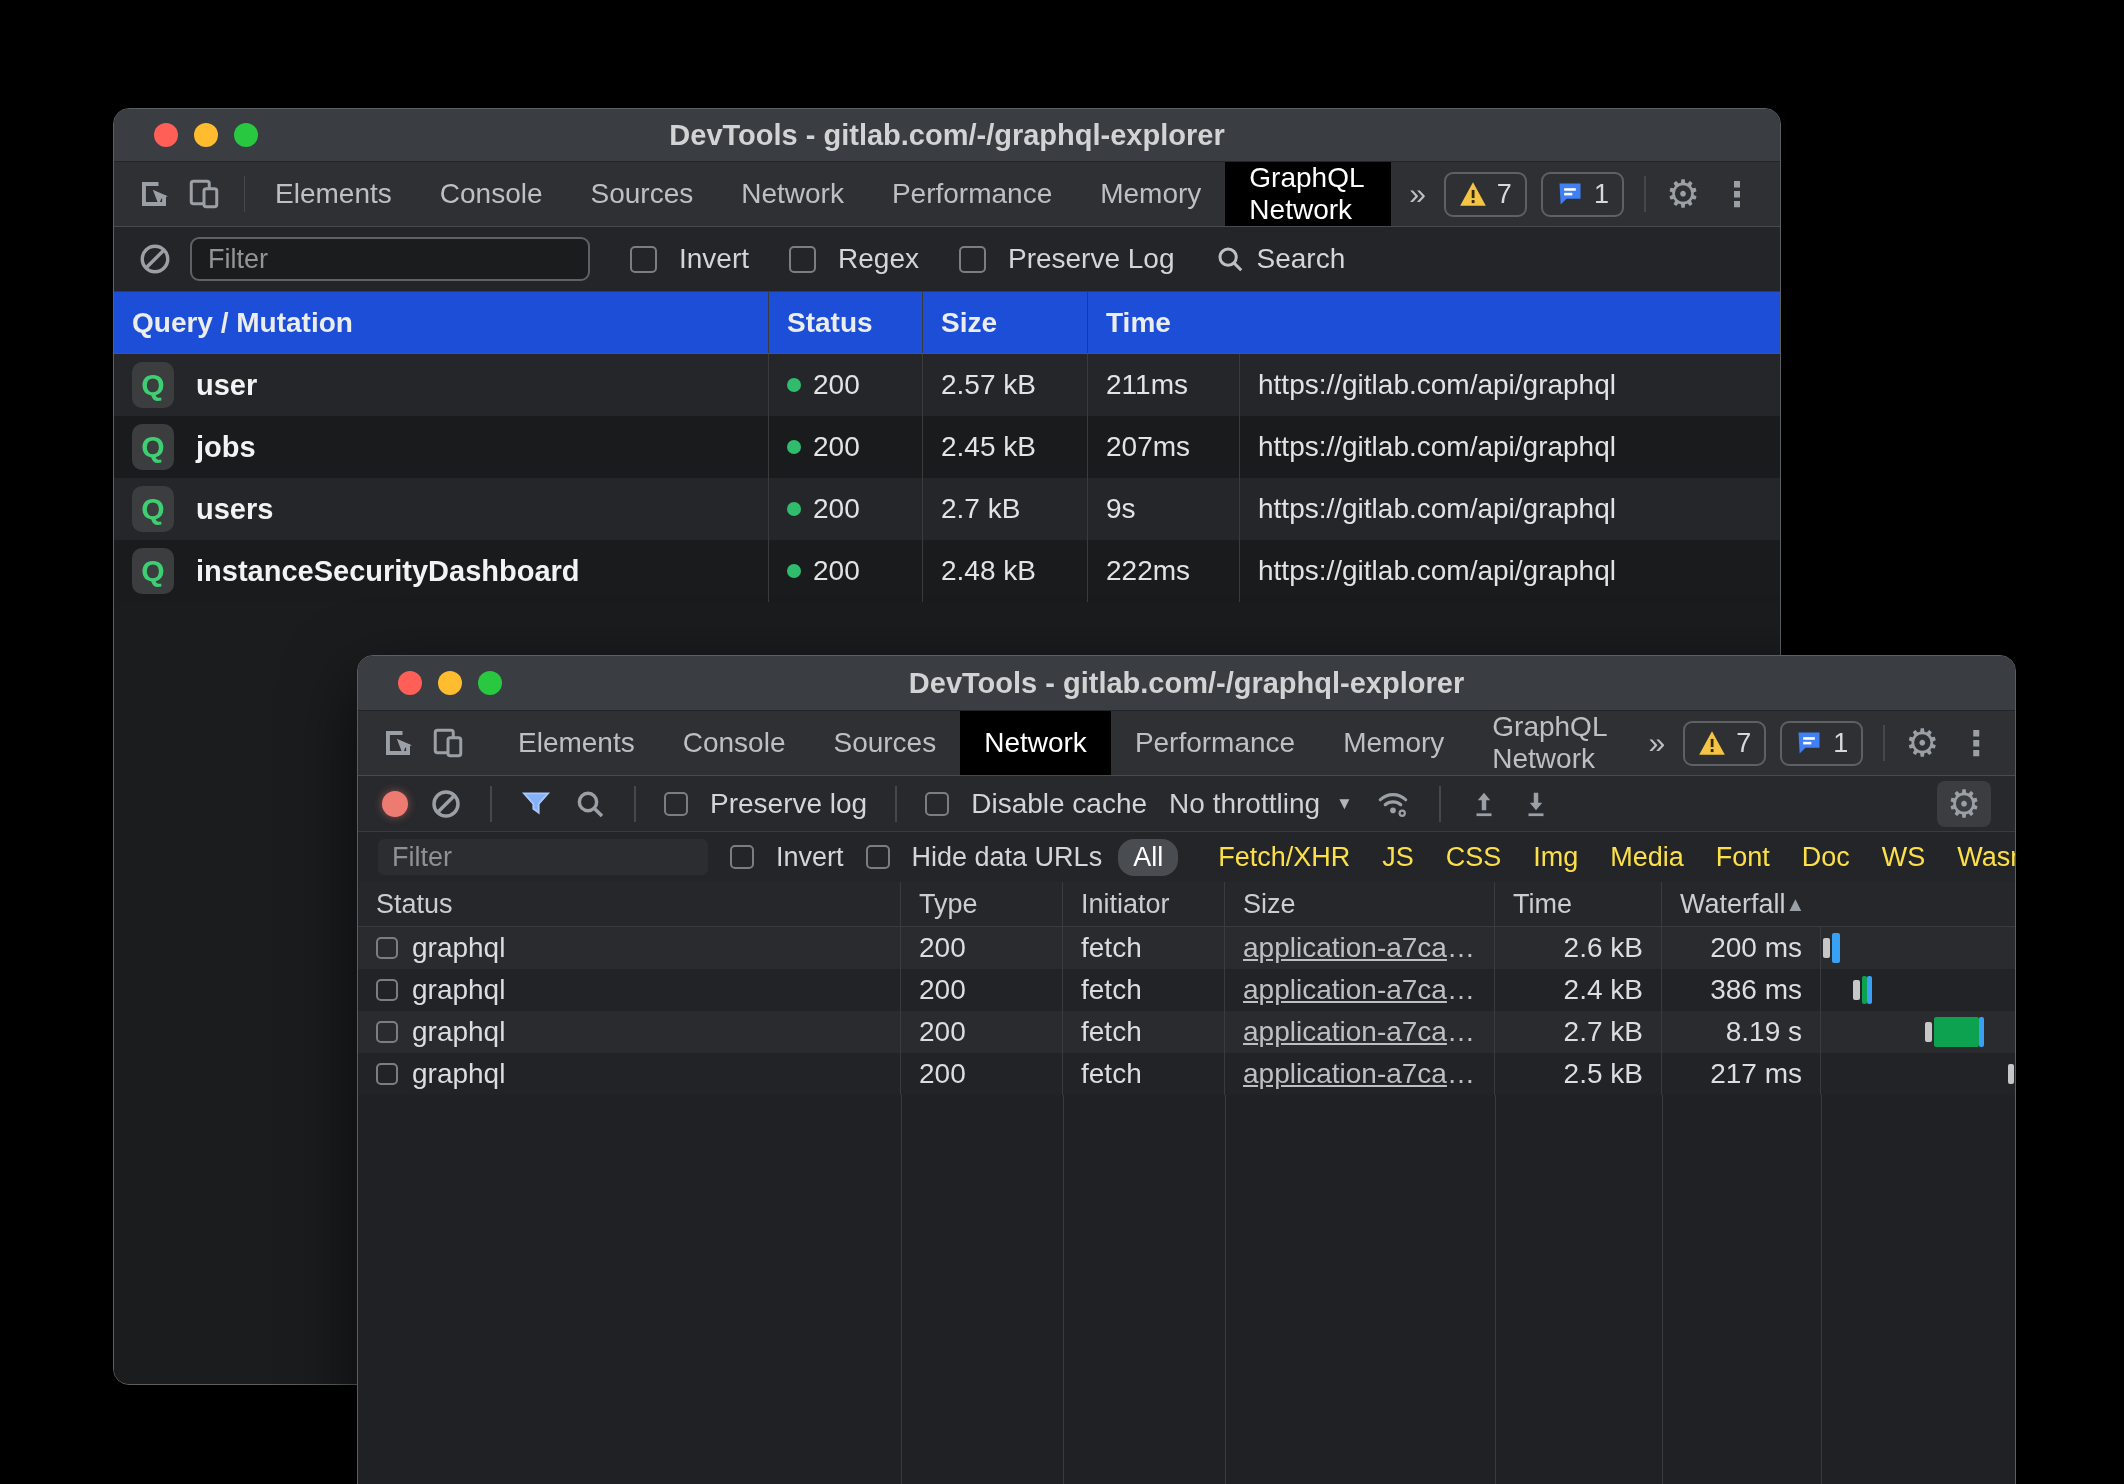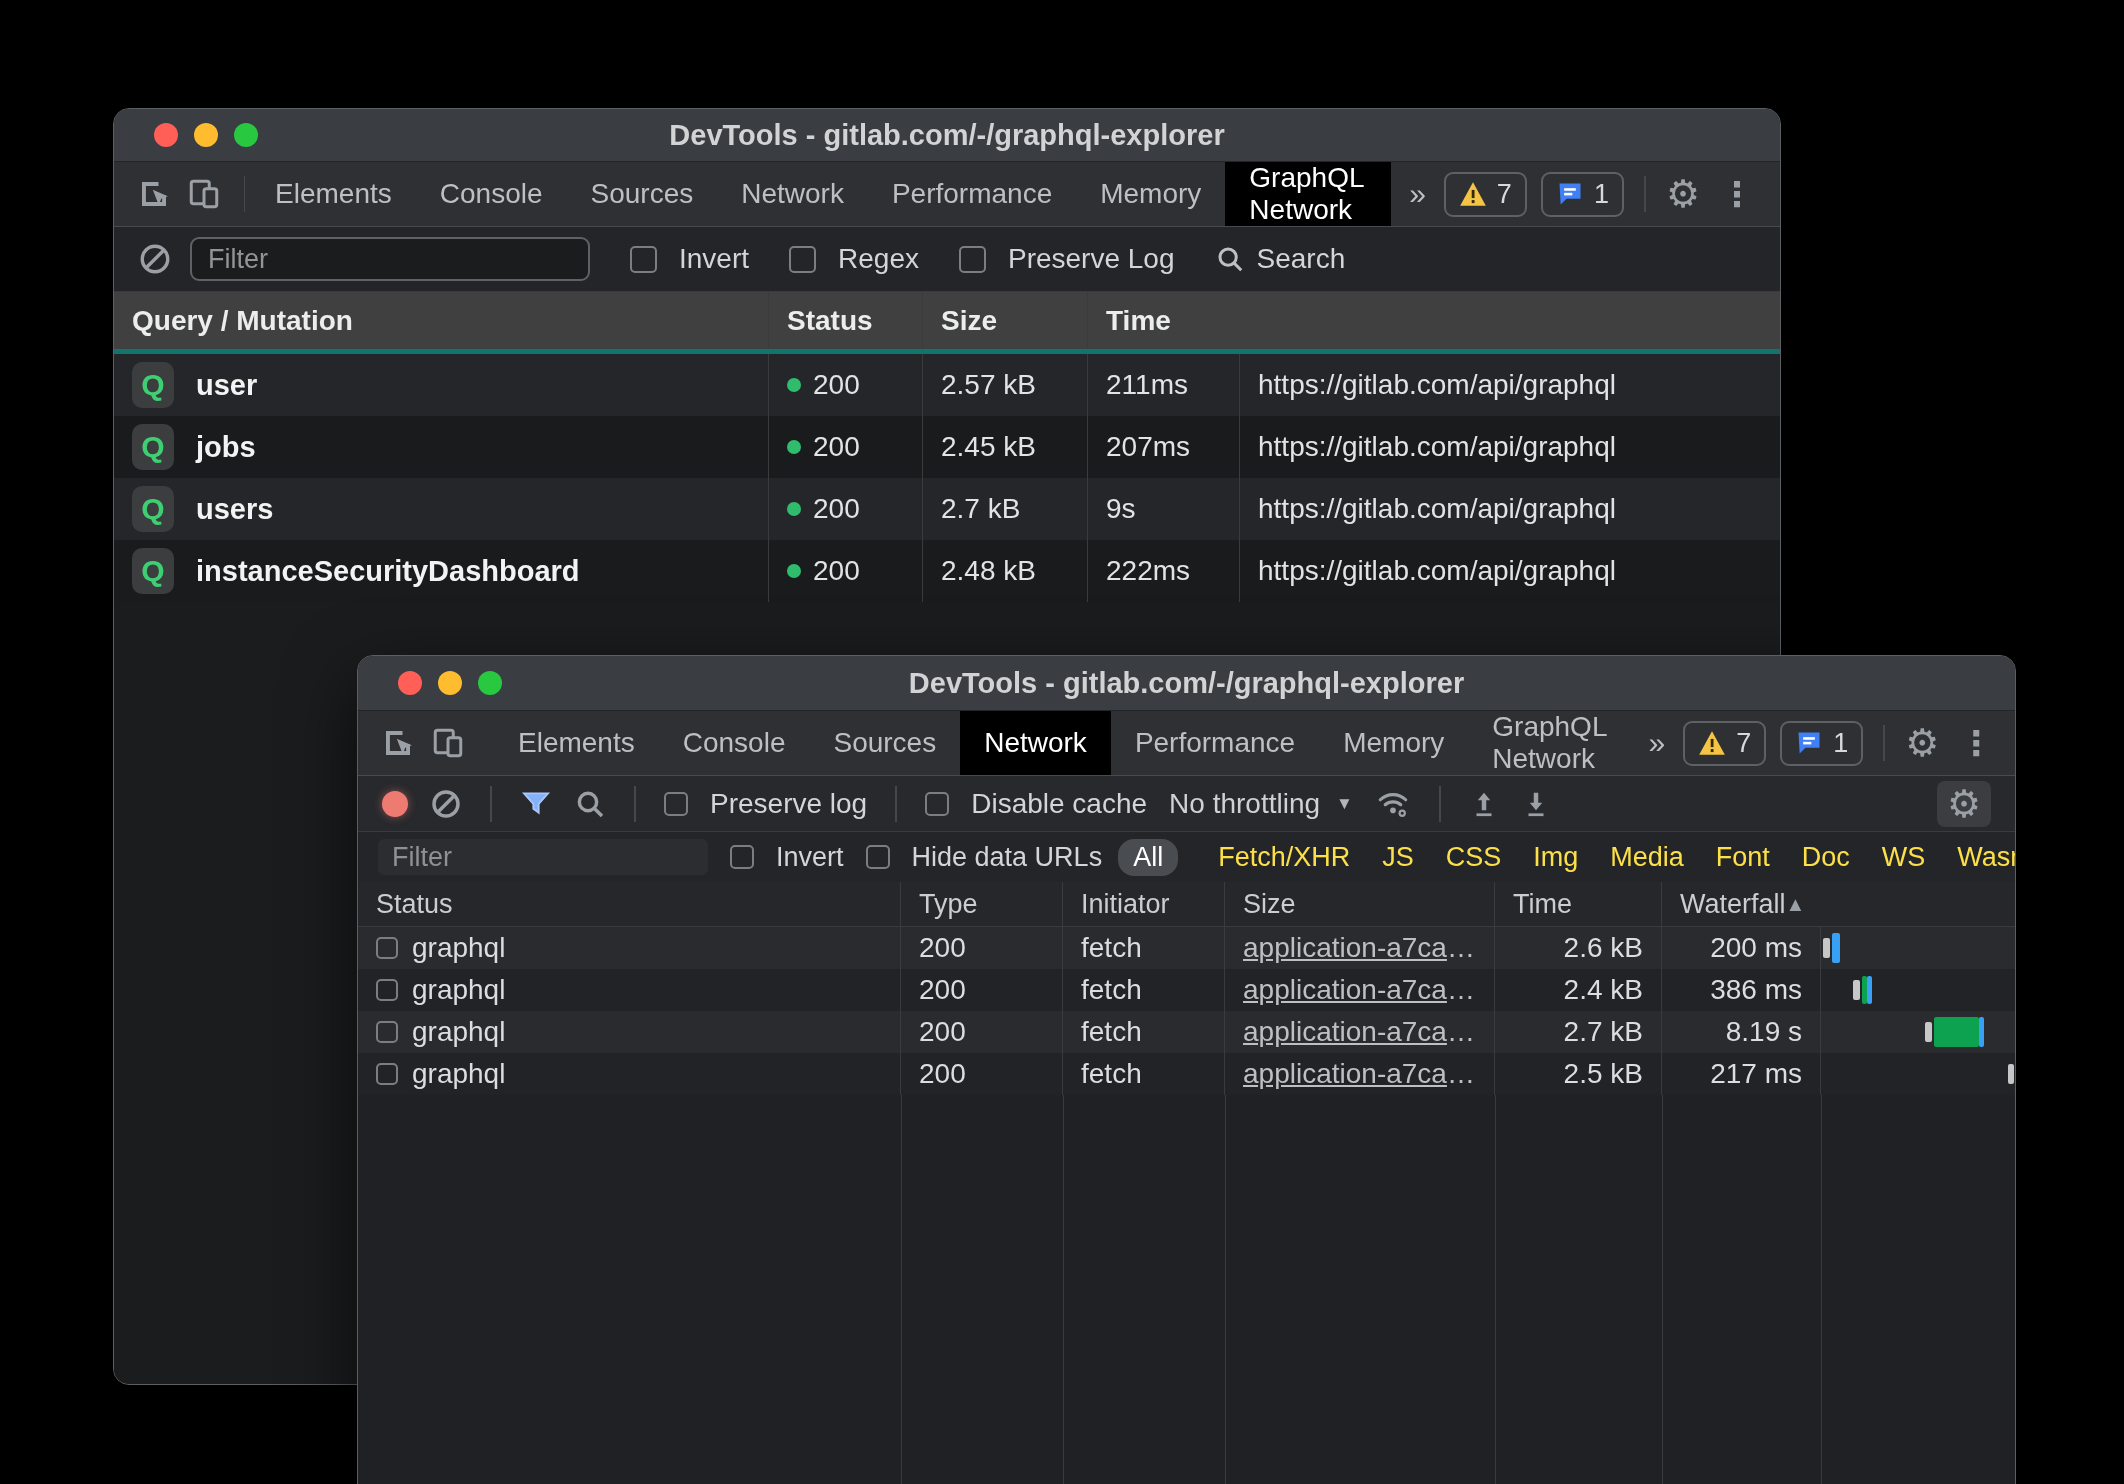--- a/index.html
+++ b/index.html
@@ -45,21 +45,21 @@
   
   .b-filter { flex:0 0 64px; background:#242528; display:flex; align-items:center; gap:18px; padding:0 24px; }
   .b-input { width:400px; height:44px; background:#1b1c1e; border:2px solid #5f6265; border-radius:9px;
              color:#e8e8e8; font-size:27px; padding:0 16px; outline:none; }
   .b-input::placeholder { color:#929496; }
   .chk-group { display:flex; align-items:center; gap:22px; margin-left:22px; }
   .search-group { display:flex; align-items:center; gap:12px; margin-left:22px; }
 
   
   .b-grid { display:grid; grid-template-columns:655px 154px 165px 152px 1fr; }
-  .b-head { flex:0 0 63px; background:#404040; border-top:1px solid #3a3b3d; border-bottom:5px solid #0f766e; }
+  .b-head { flex:0 0 63px; background:#1d4ed8; border-top:1px solid #3a3b3d; border-bottom:1px solid #0f766e; }
   .b-head .cell { font-weight:bold; color:#eceded; font-size:28px; }
   .cell { display:flex; align-items:center; padding:0 18px; border-right:1px solid #3a3b3d;
           overflow:hidden; white-space:nowrap; }
   .cell:last-child { border-right:none; }
   .b-row { flex:0 0 62px; font-size:28px; color:#e2e3e4; }
   .b-row.odd { background:#252629; }
   .b-row.even { background:#1a1b1d; }
   .q-badge { width:42px; height:46px; border-radius:10px; background:#3b3d3f; color:#3fcf73;
              font-weight:bold; font-size:30px; display:flex; align-items:center; justify-content:center;
              margin-right:22px; flex:0 0 auto; }

